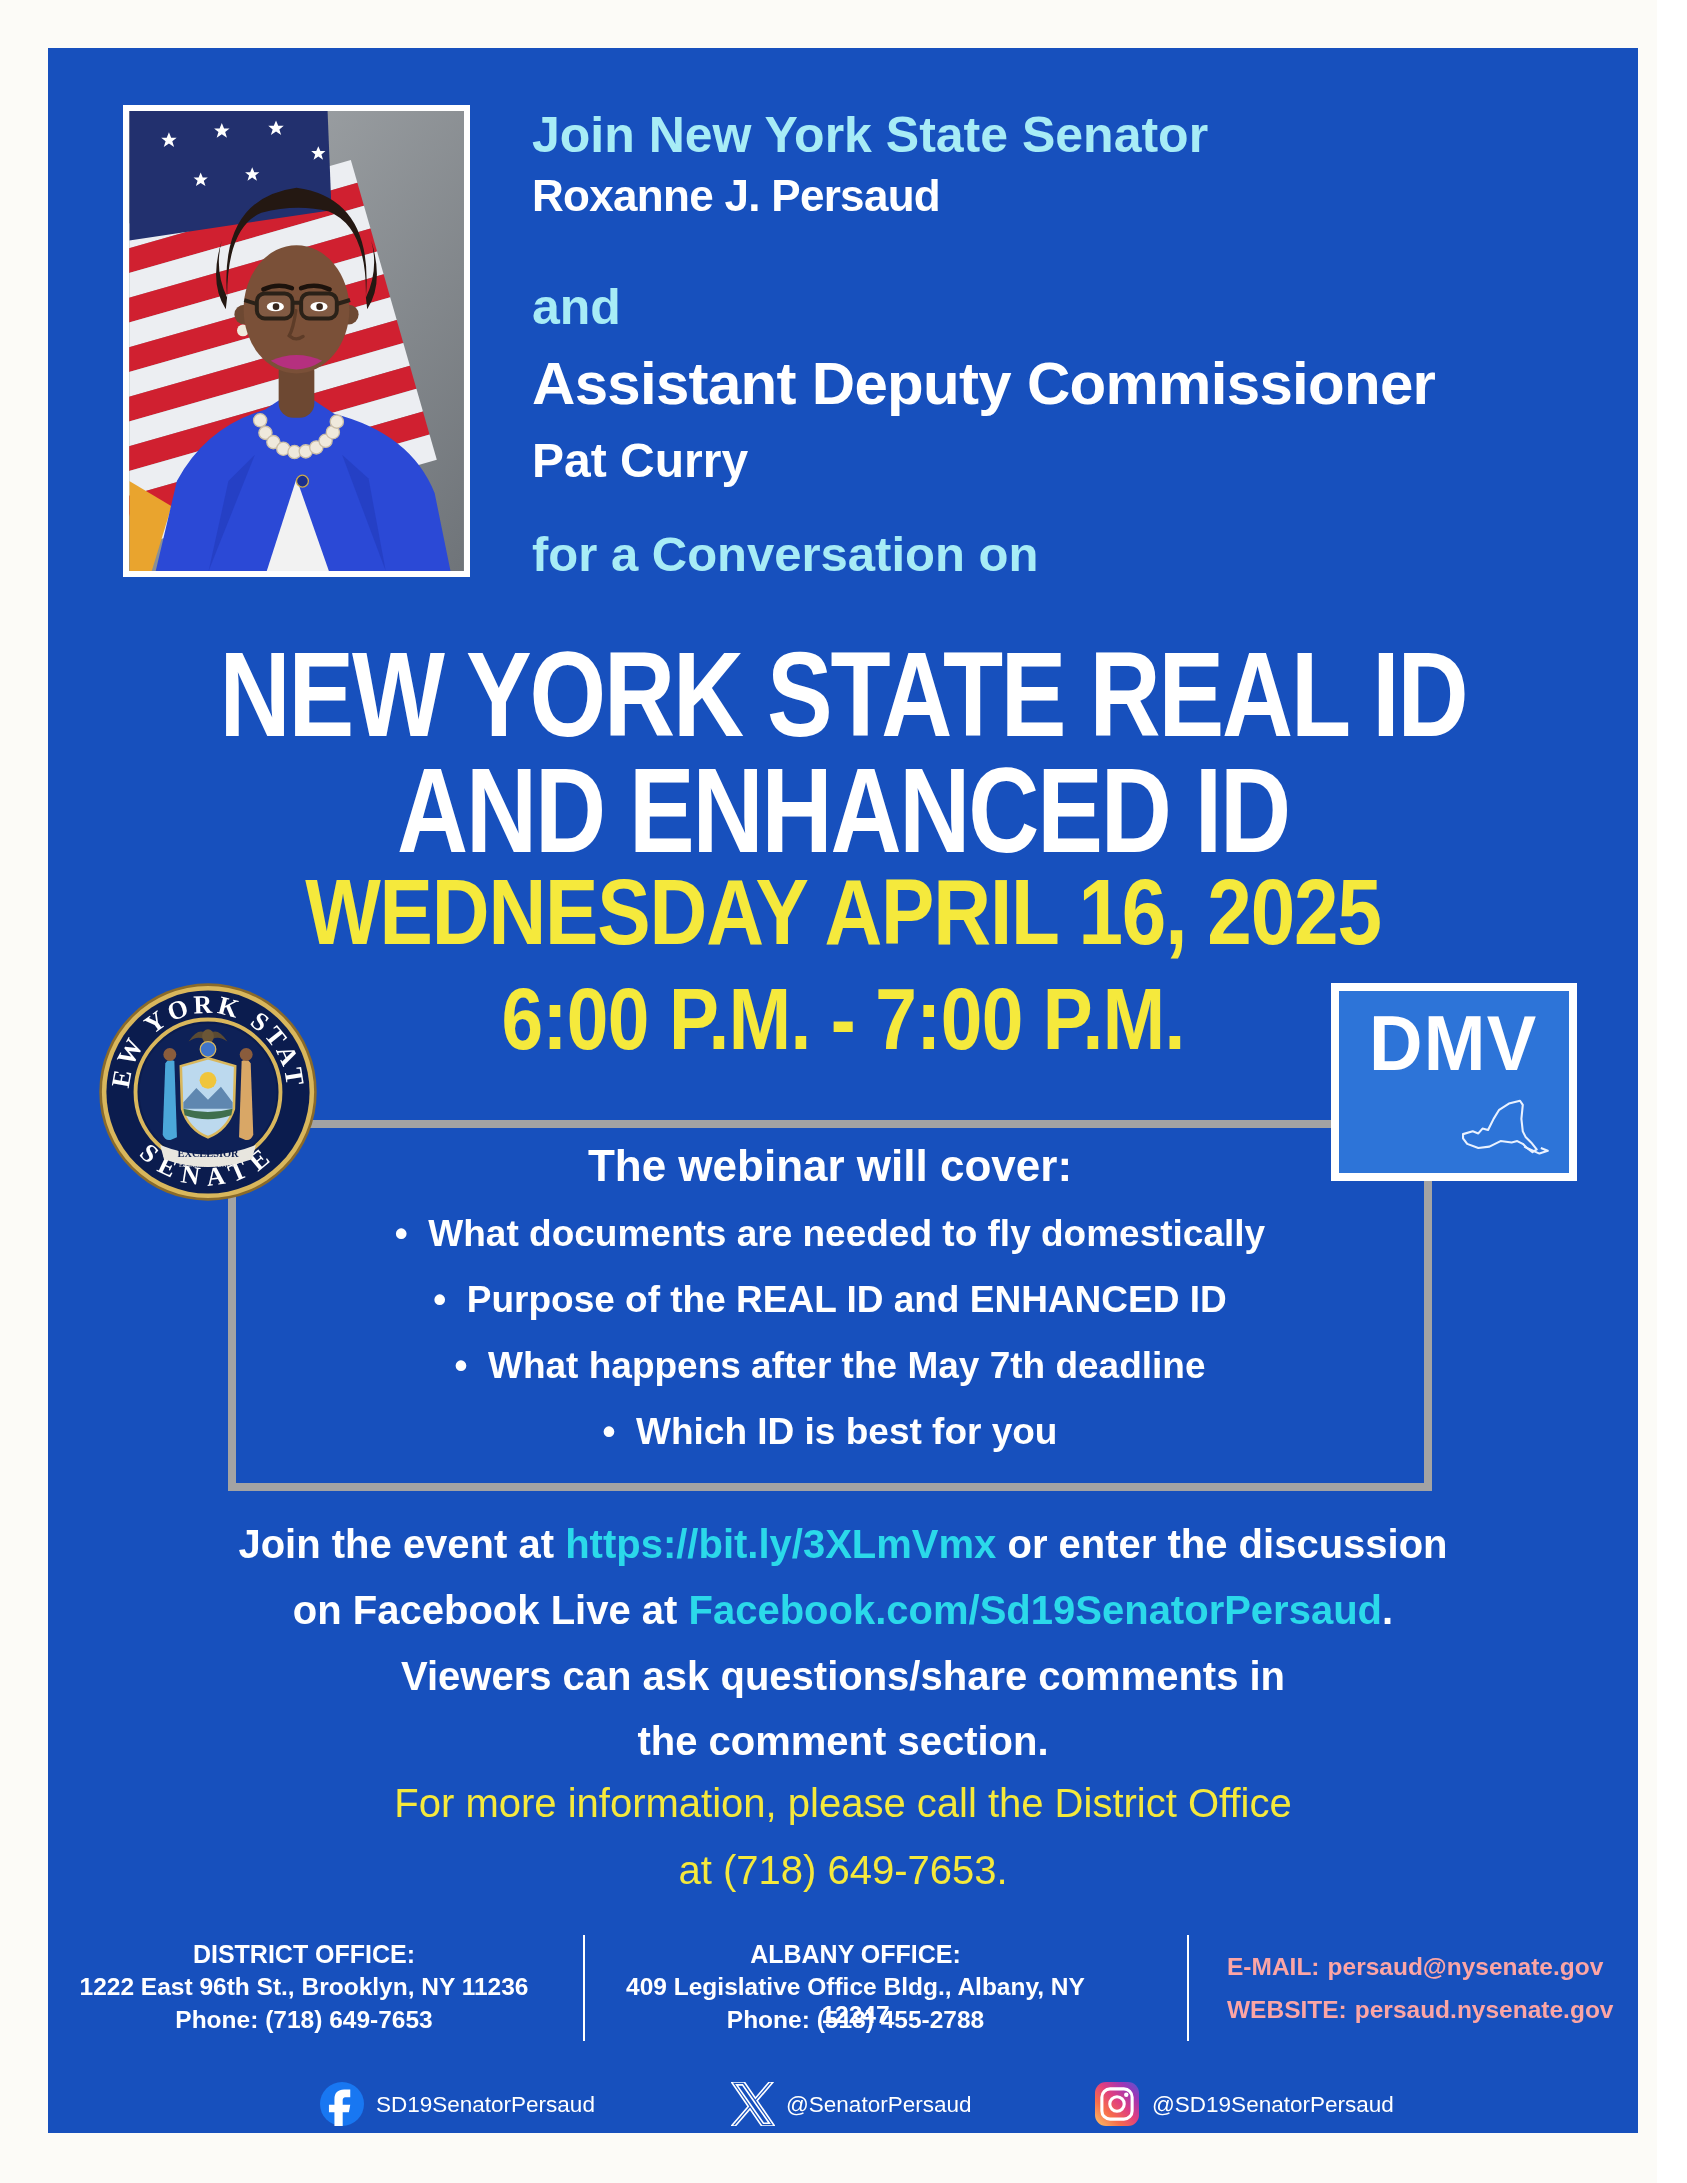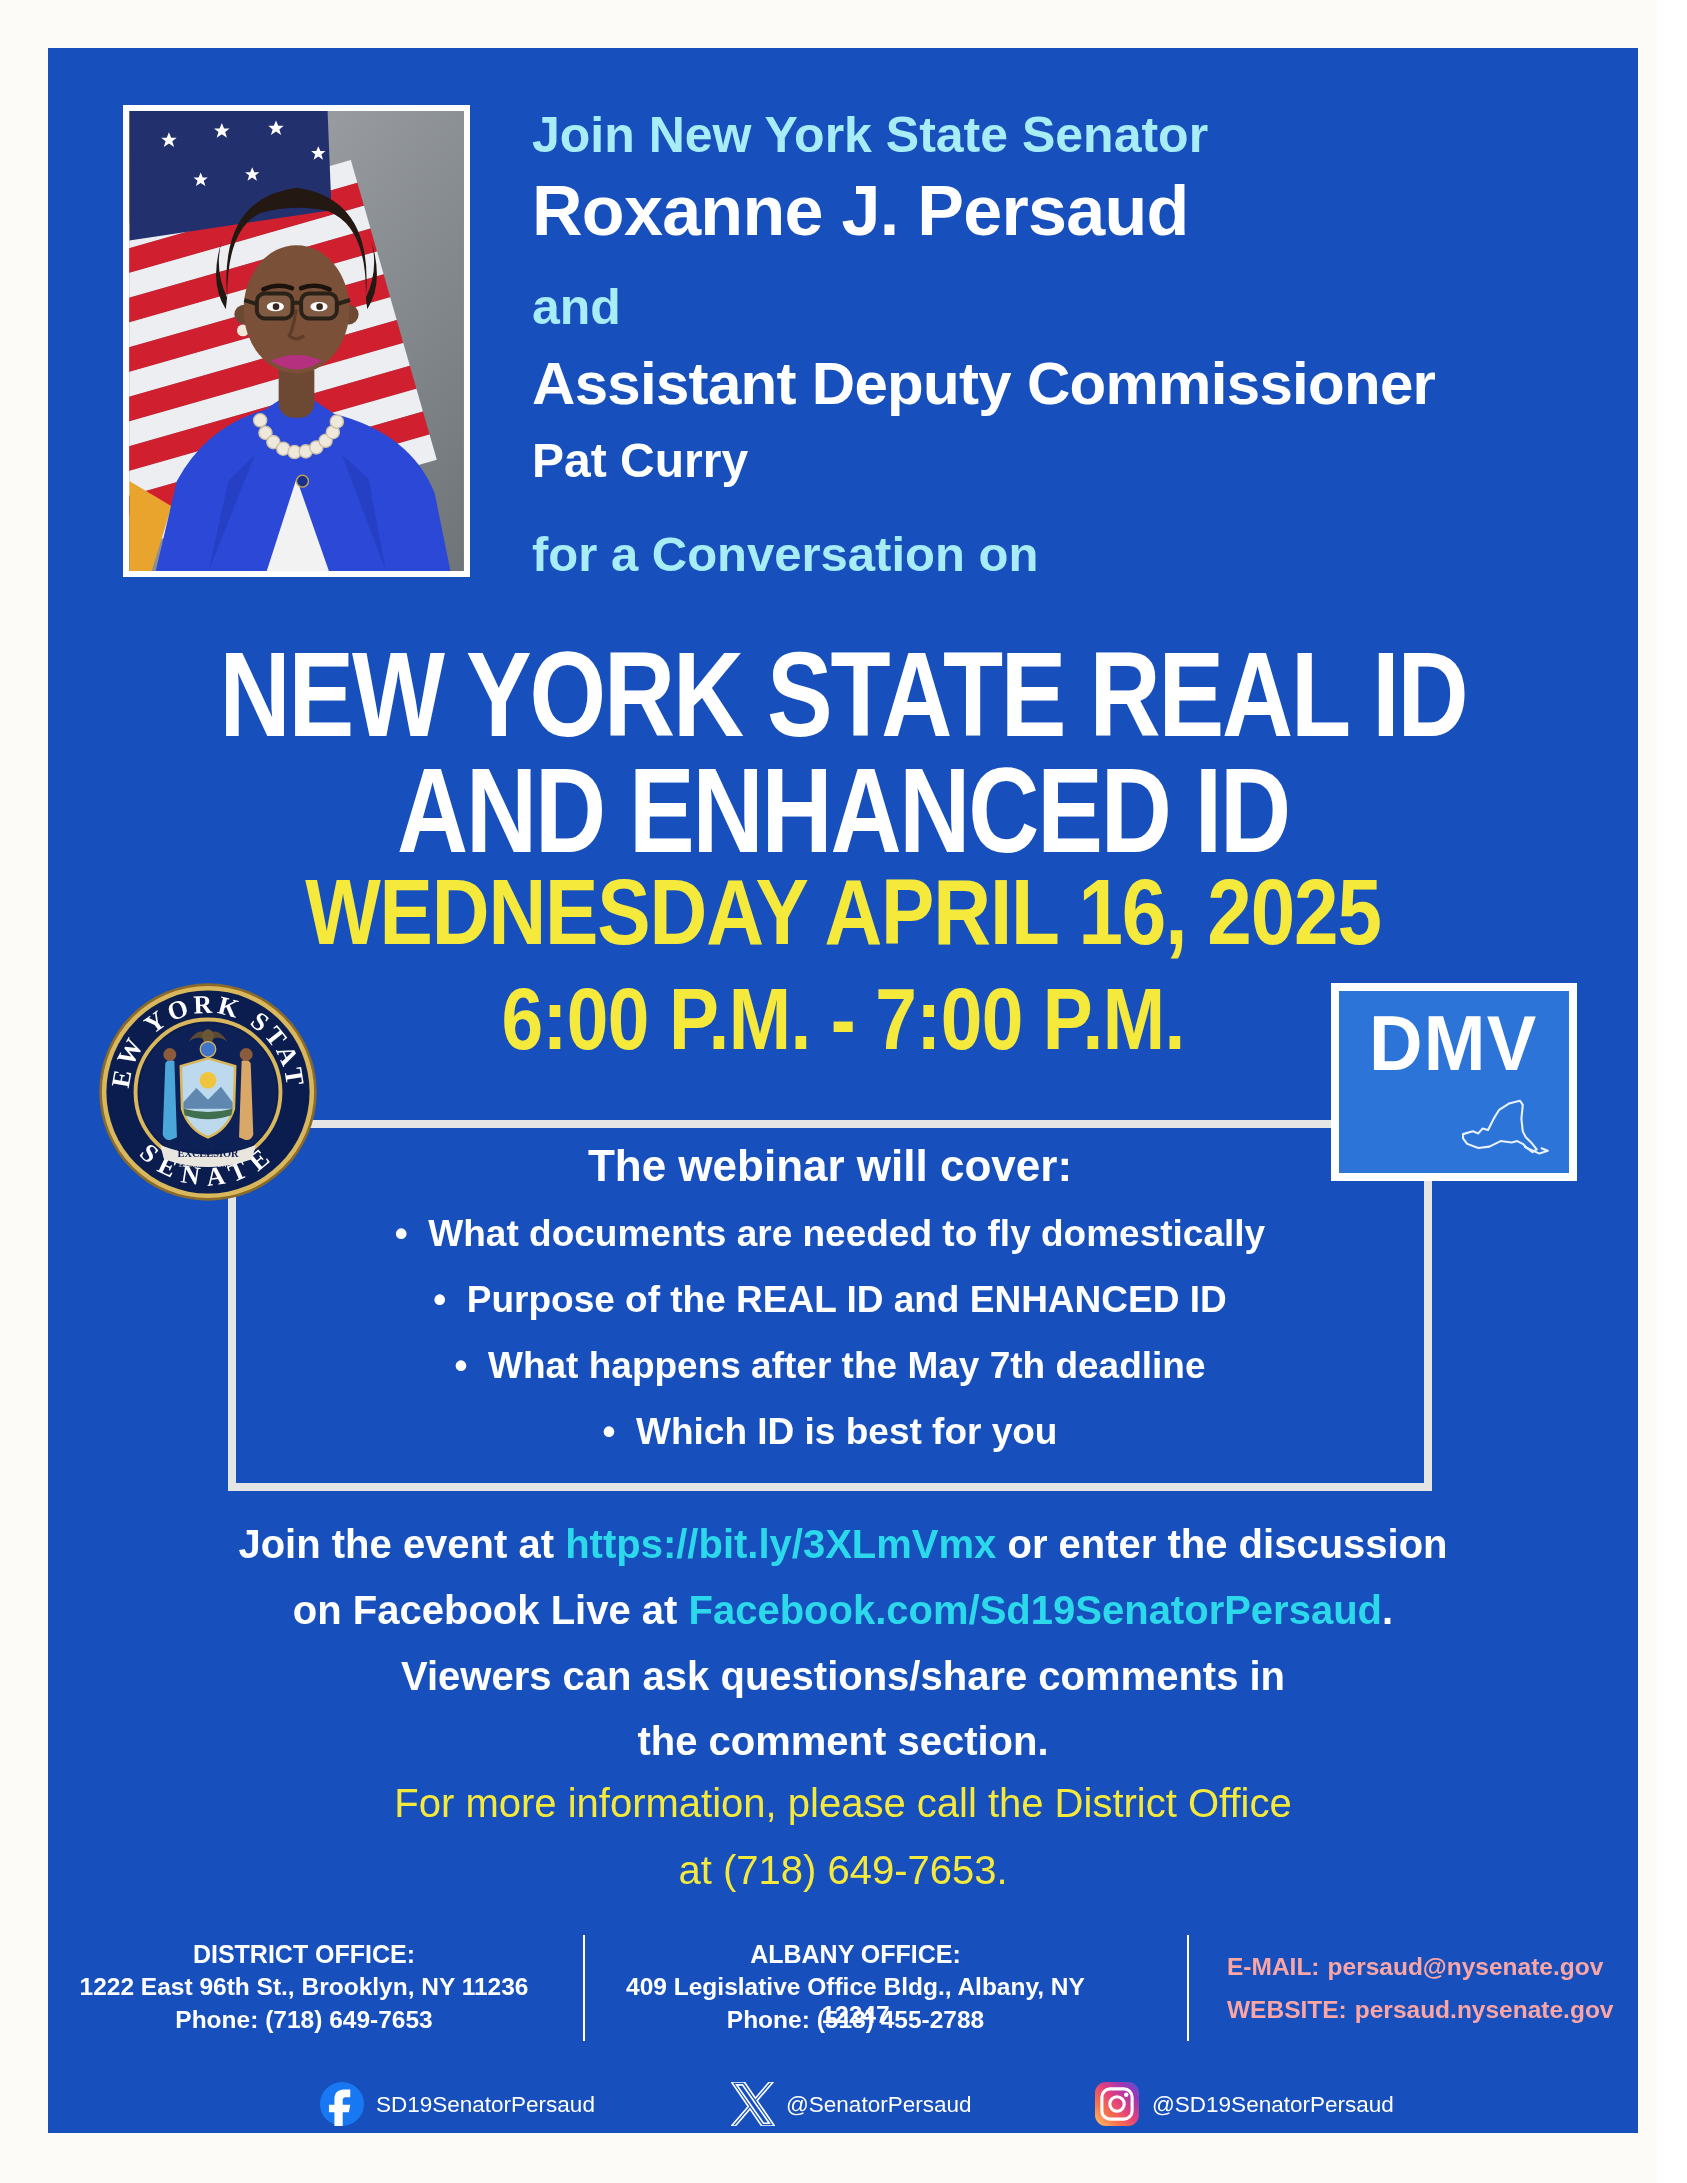--- a/index.html
+++ b/index.html
@@ -15,36 +15,36 @@
   .yellow{color:#f5e93c;}
   .pre{white-space:pre-wrap;}
 
   
   .photo{left:75px;top:57px;width:335px;height:460px;border:6.6px solid #ffffff;background:#8a9096;}
   .photo svg{display:block;}
 
   
   .hline{left:484px;white-space:nowrap;}
   .intro{top:58px;font-size:50px;font-weight:600;}
-  .sen-name{top:123px;font-size:70px;font-weight:700;letter-spacing:-0.7px;}
+  .sen-name{top:123px;font-size:44px;font-weight:700;letter-spacing:-0.7px;}
   .conj{top:230px;font-size:50px;font-weight:600;}
   .guest-title{top:301px;font-size:60px;font-weight:700;letter-spacing:-0.7px;}
   .guest-name{top:385px;font-size:48px;font-weight:700;}
   .purpose{top:478px;font-size:49px;font-weight:600;}
 
   
   .cond{transform:scaleX(.82);transform-origin:center;}
   .cond88{transform:scaleX(.86);transform-origin:center;}
   .title1{top:577px;font-size:120px;font-weight:700;letter-spacing:-2.6px;white-space:nowrap;}
   .title2{top:693px;font-size:120px;font-weight:700;letter-spacing:-2.6px;white-space:nowrap;}
   .date{top:811px;font-size:93px;font-weight:700;letter-spacing:-1.3px;white-space:nowrap;}
   .time{top:921px;font-size:87px;font-weight:700;letter-spacing:-0.7px;white-space:nowrap;}
 
   
-  .webinar-box{left:180px;top:1072px;width:1188px;height:355px;border:8px solid #e5e5e5;z-index:1;}
+  .webinar-box{left:180px;top:1072px;width:1188px;height:355px;border:8px solid #a3a3a3;z-index:1;}
   .wb-head{top:13.2px;font-size:44px;font-weight:700;}
   .bullet{font-size:37px;font-weight:700;color:#fff;}
   .bullet::before{content:"•\00a0\00a0";}
   .b1{top:85px;}.b2{top:151px;}.b3{top:217px;}.b4{top:283px;}
 
   
   .seal{left:50px;top:934px;width:220px;height:220px;z-index:2;}
   .dmv{left:1283px;top:935px;width:230px;height:182px;border:8px solid #ffffff;background:#2d74d8;z-index:3;}
   .dmv-label{left:30px;top:6.6px;font-size:78px;font-weight:700;letter-spacing:1.3px;color:#fff;
              transform:scaleX(.95);transform-origin:left top;}

